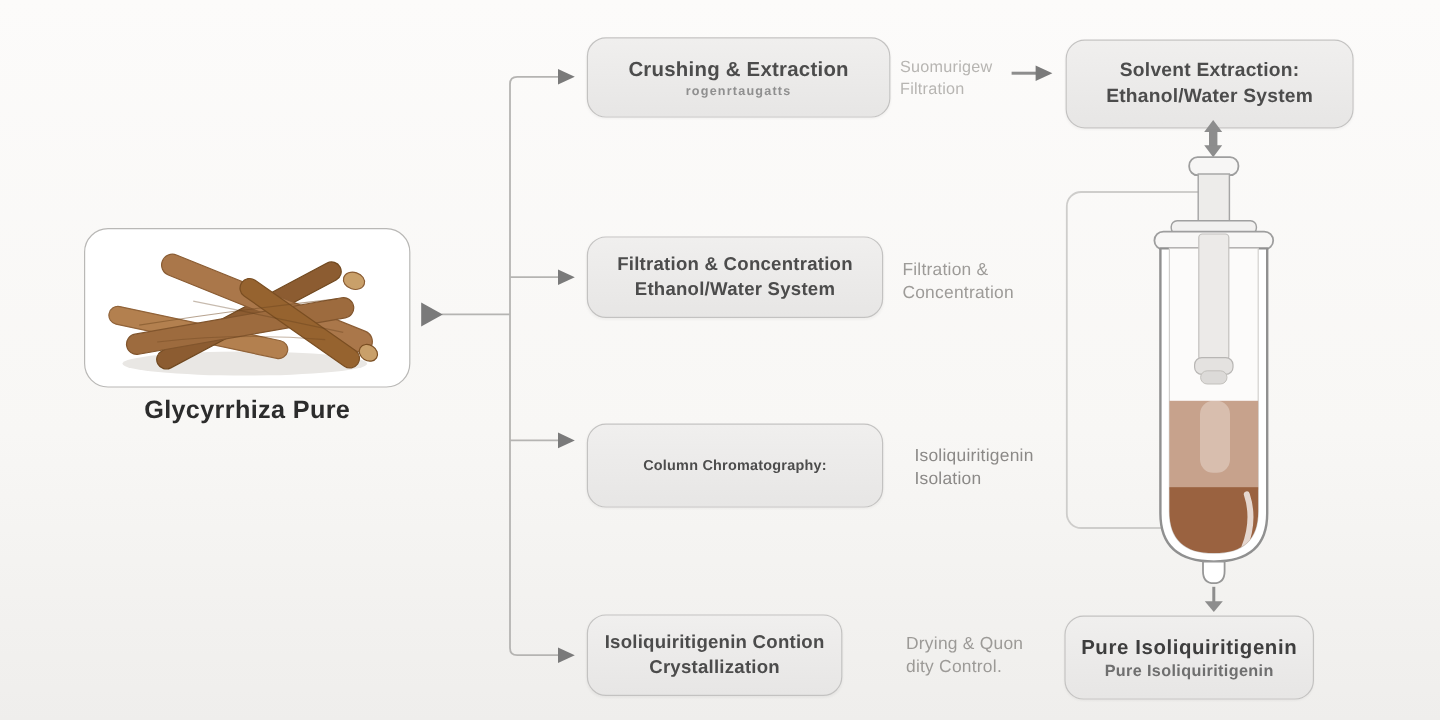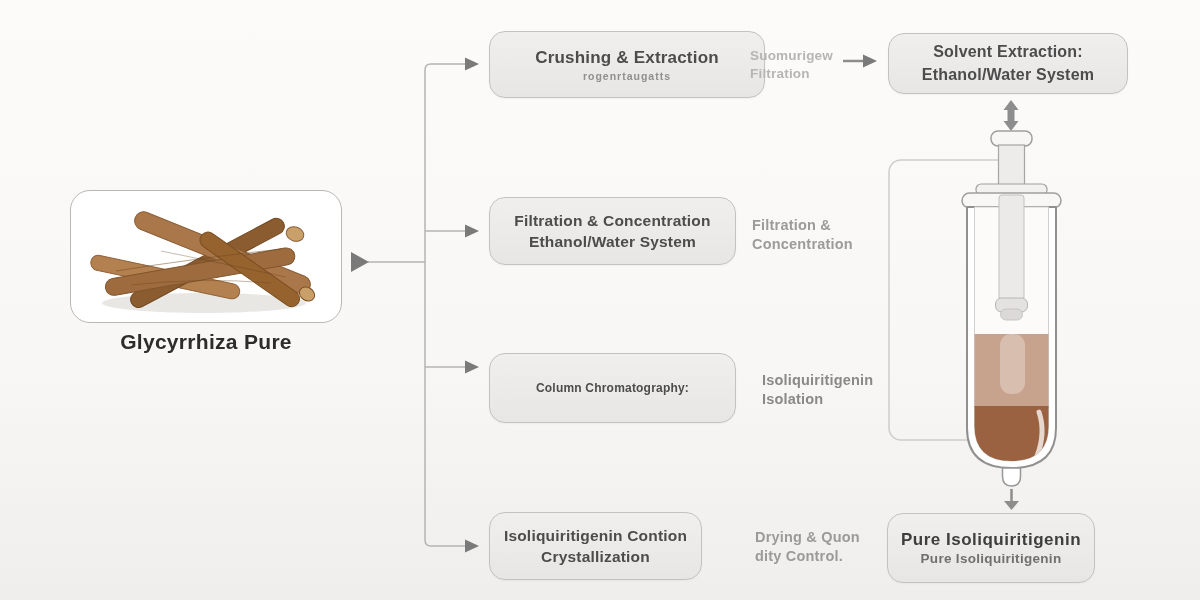--- a/index.html
+++ b/index.html
@@ -26,32 +26,32 @@
     position:absolute;box-sizing:border-box;
     background:linear-gradient(180deg,#f0efee 0%,#e7e6e5 100%);
     border:1.5px solid #c3c2c1;border-radius:16px;
     display:flex;flex-direction:column;align-items:center;justify-content:center;
     text-align:center;color:#4c4c4c;
     box-shadow:0 1px 2px rgba(0,0,0,0.04);
   }
   .pbox-title{font-size:17px;font-weight:bold;letter-spacing:.2px;}
   .pbox-line{font-size:15.5px;font-weight:bold;line-height:1.38;letter-spacing:.2px;}
   .pbox-sub-garbled{font-size:10.5px;font-weight:bold;color:#8f8f8f;letter-spacing:1px;margin-top:2px;}
-  .box1{left:489px;top:31px;width:276px;height:67px;}
+  .box1{left:489px;top:31px;width:253px;height:67px;}
   .box2{left:489px;top:197px;width:247px;height:68px;}
   .box3{left:489px;top:353px;width:247px;height:70px;}
   .box4{left:489px;top:512px;width:213px;height:68px;}
   .box3 .pbox-line{font-size:12px;}
-  .solvent-box{left:888px;top:33px;width:240px;height:61px;}
+  .solvent-box{left:888px;top:33px;width:240px;height:74px;}
   .solvent-box .pbox-line{font-size:16px;}
   .pure-box{left:887px;top:513px;width:208px;height:70px;}
   .pure-line1{font-size:17px;font-weight:bold;color:#3e3e3e;letter-spacing:.5px;}
   .pure-line2{font-size:13.5px;font-weight:600;color:#6f6f6f;margin-top:1px;letter-spacing:.3px;}
 
-  .side-label{position:absolute;font-weight:700;font-size:14.5px;line-height:1.3;letter-spacing:.2px;}
+  .side-label{position:absolute;font-weight:400;font-size:14.5px;line-height:1.3;letter-spacing:.2px;}
   .sl1{left:750px;top:47px;color:#b7b5b2;font-size:13.5px;}
   .sl2{left:752px;top:216px;color:#9d9b98;}
   .sl3{left:762px;top:371px;color:#8b8987;}
   .sl4{left:755px;top:528px;color:#9c9a97;}
 </style>
 </head>
 <body>
 
 <div class="canvas">
 

